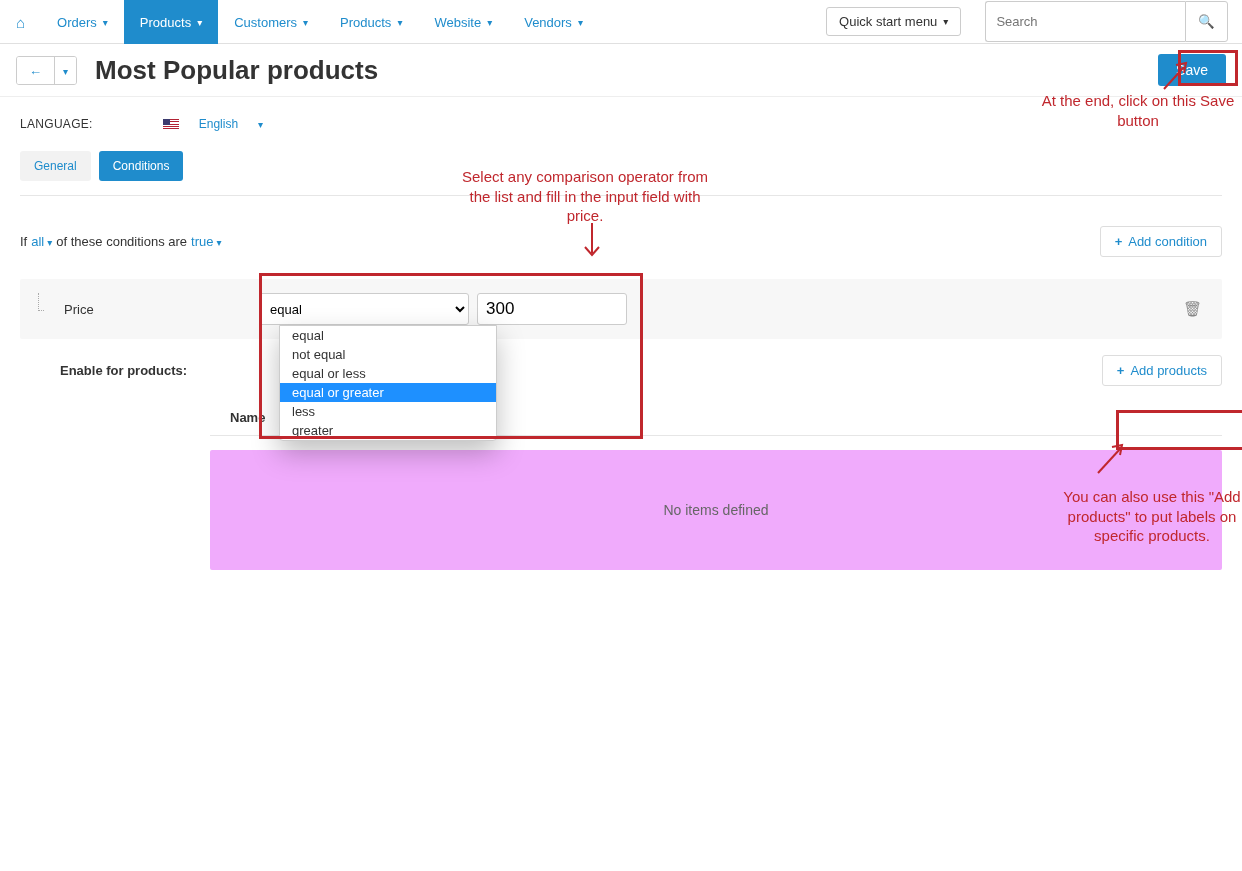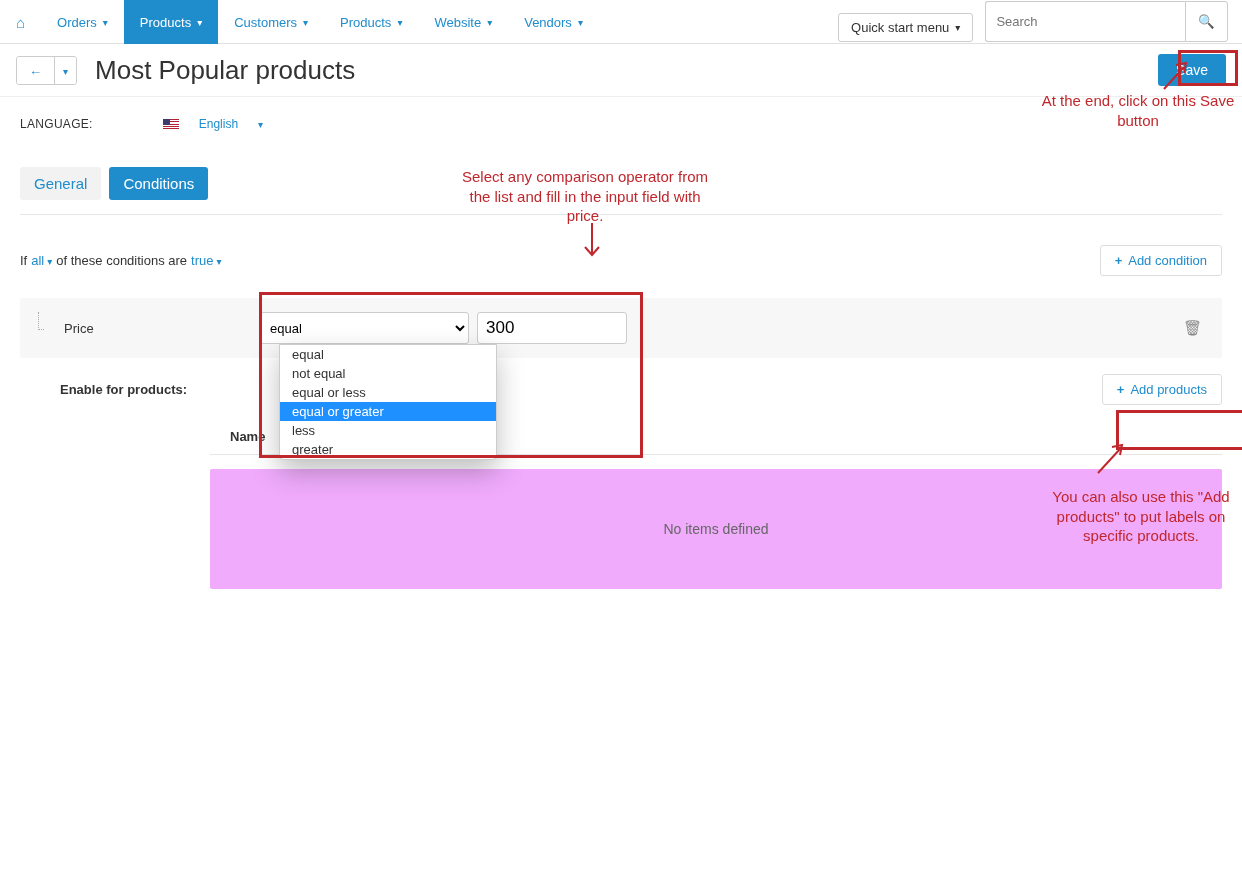--- a/index.html
+++ b/index.html
@@ -5,44 +5,44 @@
 * { box-sizing: border-box; margin: 0; padding: 0; }
 body { font-family: "Segoe UI", "Helvetica Neue", Arial, sans-serif; font-size: 13px; color: #333; background: #fff; }
 
 
 .topnav { display: flex; align-items: center; border-bottom: 1px solid #e0e0e0; height: 44px; padding: 0 6px 0 0; }
 .nav-left { display: flex; align-items: stretch; height: 100%; }
 .nav-item { display: flex; align-items: center; padding: 0 16px; color: #1f8ccc; cursor: pointer; height: 44px; }
 .nav-item.active { background: #1f8ccc; color: #fff; }
 .nav-item .caret { margin-left: 6px; }
 .home-icon { font-size: 15px; }
-.nav-right { margin-left: auto; display: flex; align-items: flex-end; gap: 12px; padding: 0 8px; }
+.nav-right { margin-left: auto; display: flex; align-items: center; gap: 24px; padding: 0 8px; }
 .qs-btn { border: 1px solid #ccc; background: #fff; padding: 6px 12px; border-radius: 3px; color: #333; display: flex; align-items: center; gap: 6px; cursor: pointer; font-size: 13px; }
 .search-group { display: flex; }
 .search-input { border: 1px solid #ccc; border-right: none; border-radius: 3px 0 0 3px; padding: 12px 10px; width: 200px; font-size: 13px; }
 .search-btn { border: 1px solid #ccc; background: #fff; border-radius: 0 3px 3px 0; padding: 6px 12px; color: #1f8ccc; cursor: pointer; }
 
 
 .page-header { display: flex; align-items: center; padding: 10px 16px; border-bottom: 1px solid #eee; }
 .back-group { display: flex; border: 1px solid #ccc; border-radius: 3px; margin-right: 18px; overflow: hidden; }
 .back-btn { padding: 6px 12px; color: #1f8ccc; background: #fff; cursor: pointer; }
 .back-caret { padding: 6px 8px; color: #1f8ccc; border-left: 1px solid #ccc; background: #fff; cursor: pointer; }
-.page-title { font-size: 26px; font-weight: 400; color: #333; }
+.page-title { font-size: 26px; font-weight: 700; color: #333; }
 .save-btn { margin-left: auto; background: #1f8ccc; color: #fff; border: none; padding: 8px 18px; border-radius: 3px; font-size: 14px; cursor: pointer; }
 
 
 .content { padding: 20px 20px 0 20px; position: relative; }
-.lang-row { display: flex; align-items: center; margin-bottom: 36px; font-size: 12px; }
+.lang-row { display: flex; align-items: center; margin-bottom: 20px; font-size: 12px; }
 .lang-label { color: #333; letter-spacing: .3px; }
 .lang-sel { margin-left: 70px; color: #1f8ccc; display: flex; align-items: center; gap: 20px; cursor: pointer; }
 .flag { width: 16px; height: 11px; background: linear-gradient(#b22234 0 8%, #fff 8% 16%, #b22234 16% 24%, #fff 24% 32%, #b22234 32% 40%, #fff 40% 48%, #b22234 48% 56%, #fff 56% 64%, #b22234 64% 72%, #fff 72% 80%, #b22234 80% 88%, #fff 88% 100%); position: relative; display: inline-block; }
 .flag::before { content: ""; position: absolute; top: 0; left: 0; width: 7px; height: 6px; background: #3c3b6e; }
 
 .tabs { display: flex; gap: 8px; margin-bottom: 14px; }
-.tab { padding: 8px 14px; border-radius: 3px; font-size: 15px; cursor: pointer; }
+.tab { padding: 8px 14px; border-radius: 3px; font-size: 12px; cursor: pointer; }
 .tab.inactive { background: #f2f2f2; color: #1f8ccc; }
 .tab.active { background: #1f8ccc; color: #ffffff; }
 .hr { border: none; border-top: 1px solid #e6e6e6; margin-bottom: 30px; }
 
 
 .cond-sentence { font-size: 13px; color: #333; margin-bottom: 22px; display: flex; align-items: center; }
 .token { color: #1f8ccc; margin: 0 4px; cursor: pointer; }
 .token .caret { margin-left: 3px; font-size: 10px; }
 .add-cond-btn { margin-left: auto; border: 1px solid #ddd; background: #fff; padding: 7px 14px; border-radius: 3px; color: #1f8ccc; font-size: 13px; cursor: pointer; display: flex; align-items: center; gap: 6px; }
 .cond-row-wrap { position: relative; }
@@ -198,20 +198,20 @@
         <span class="plus">+</span>
         <span>Add products</span>
       </button>
   </div>
 
   <div class="red-box" style="top:313px; right:-4px; width:130px; height:40px;"></div>
   <svg class="arrow-svg" style="top:344px; right:112px;" width="40" height="40">
       <line x1="8" y1="32" x2="30" y2="8" stroke="#c0272d" stroke-width="2"></line>
       <polyline points="22,6 32,4 30,14" fill="none" stroke="#c0272d" stroke-width="2"></polyline>
     </svg>
-  <div class="annot" style="top:390px; right:11px; width:180px;">You can also use this "Add products" to put labels on specific products.</div>
+  <div class="annot" style="top:390px; right:0; width:180px;">You can also use this "Add products" to put labels on specific products.</div>
 
   <div class="name-header">Name</div>
   <div class="empty-box">
       <span>No items defined</span>
     </div>
 
 </div>
 
 </body></html>

